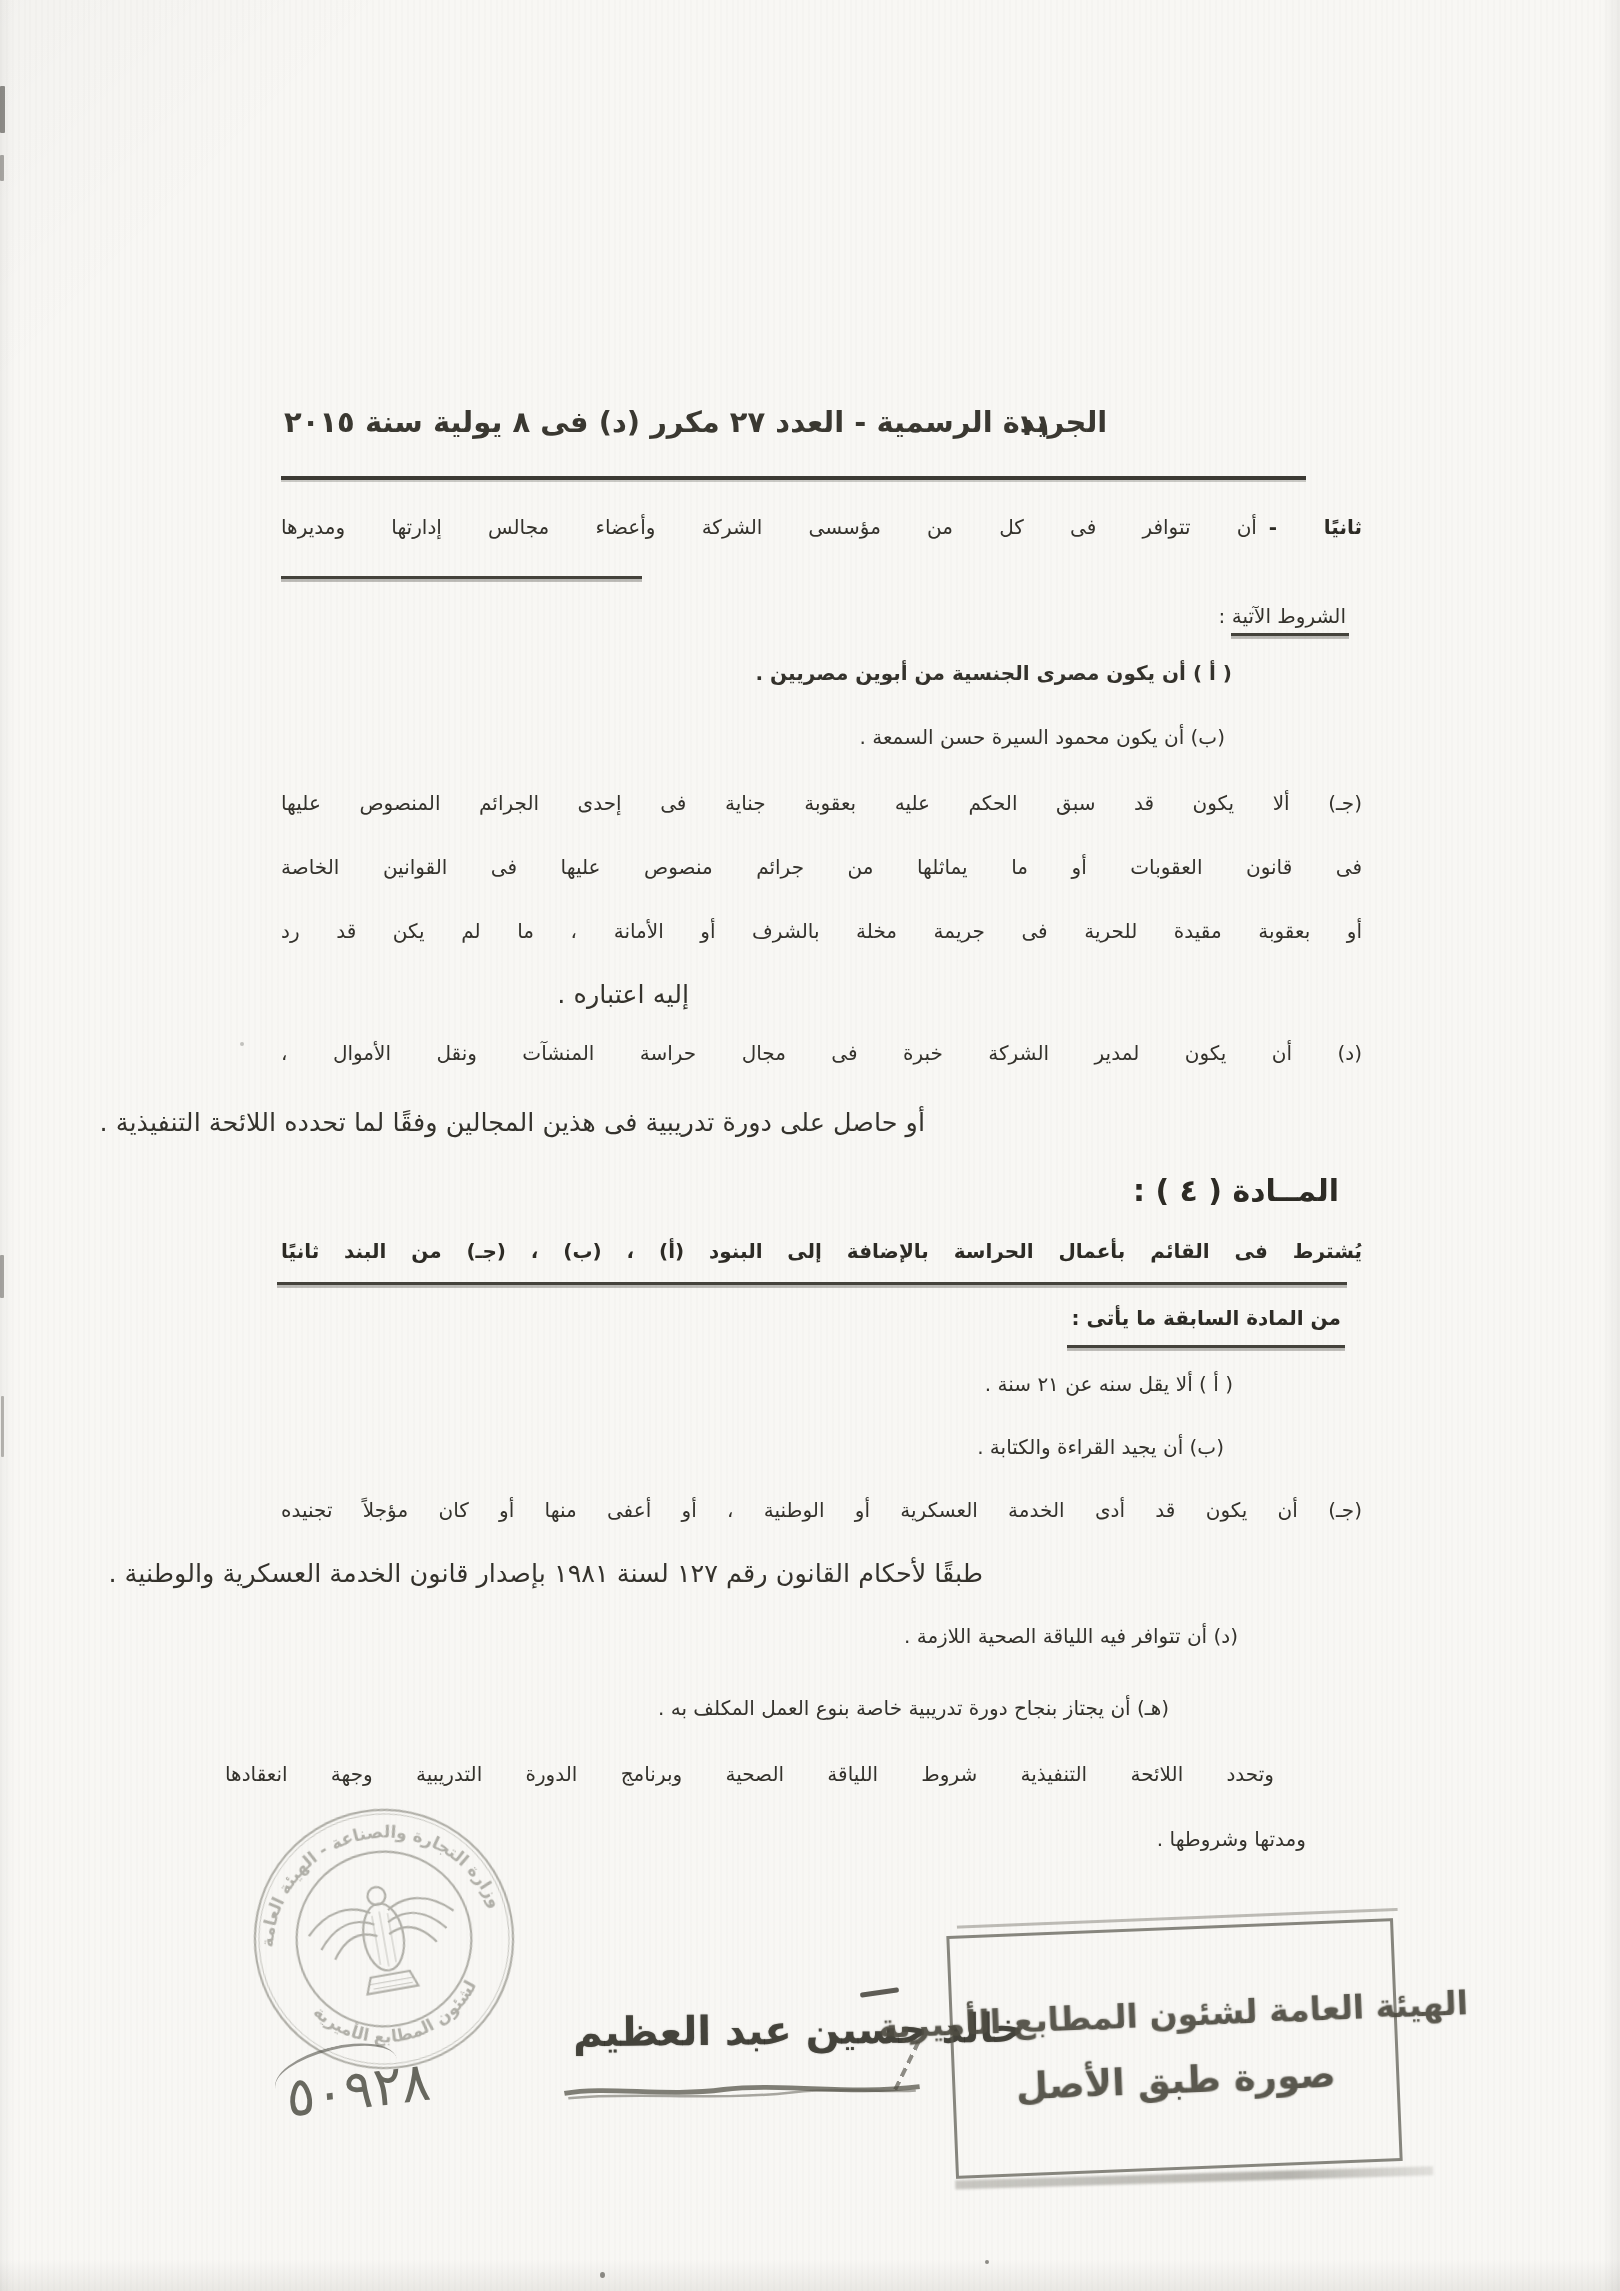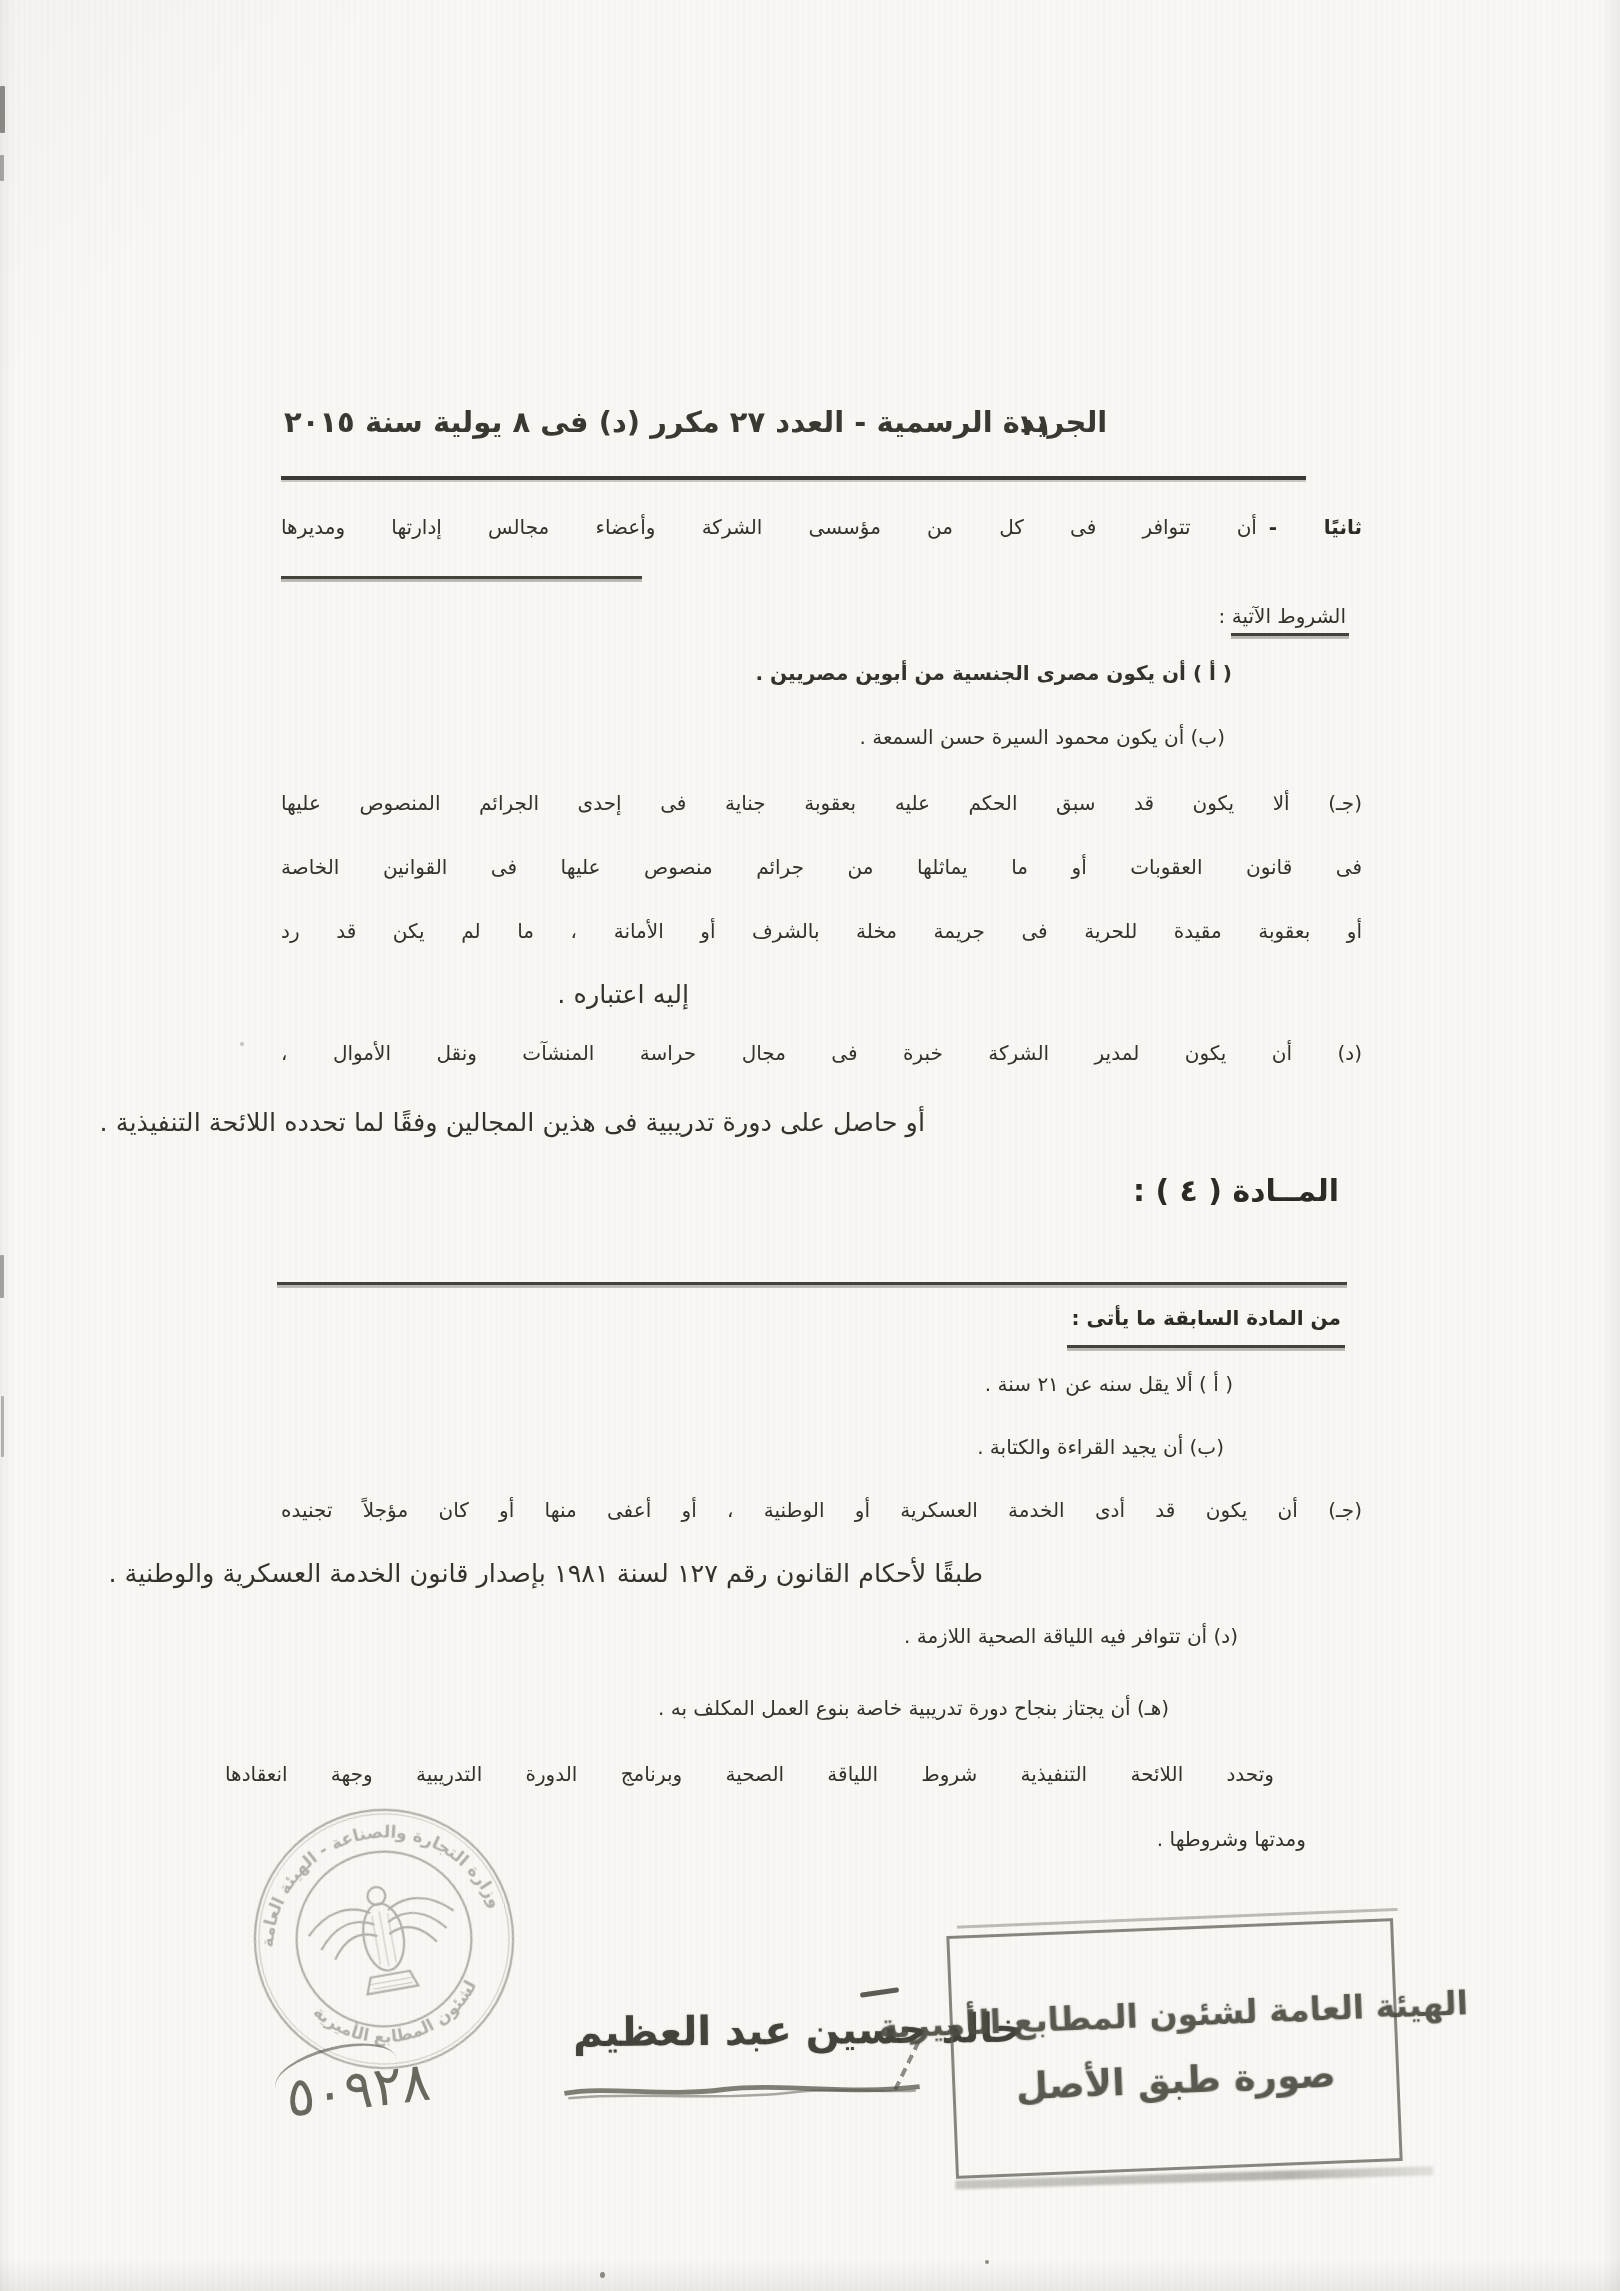--- a/index.html
+++ b/index.html
@@ -118,20 +118,21 @@
   <div class="ln ln2">( أ ) أن يكون مصرى الجنسية من أبوين مصريين .</div>
   <div class="ln ln3">(ب) أن يكون محمود السيرة حسن السمعة .</div>
   <div class="ln ln5 just">فى قانون العقوبات أو ما يماثلها من جرائم منصوص عليها فى القوانين الخاصة</div>
   <div class="ln ln4 just">(جـ) ألا يكون قد سبق الحكم عليه بعقوبة جناية فى إحدى الجرائم المنصوص عليها</div>
   <div class="ln ln6 just">أو بعقوبة مقيدة للحرية فى جريمة مخلة بالشرف أو الأمانة ، ما لم يكن قد رد</div>
   <div class="ln ln7 small">إليه اعتباره .</div>
   <div class="ln ln8 just">(د) أن يكون لمدير الشركة خبرة فى مجال حراسة المنشآت ونقل الأموال ،</div>
   <div class="ln ln9 small">أو حاصل على دورة تدريبية فى هذين المجالين وفقًا لما تحدده اللائحة التنفيذية .</div>
 
   <div class="ln ln10 bold">المــادة ( ٤ ) :</div>
+  <div class="ln ln11 just bold">يُشترط فى القائم بأعمال الحراسة بالإضافة إلى البنود (أ) ، (ب) ، (جـ) من البند ثانيًا</div>
   <div class="u u11"></div>
   <div class="ln ln12 bold">من المادة السابقة ما يأتى :</div>
   <div class="u u12"></div>
 
   <div class="ln ln13">( أ ) ألا يقل سنه عن ٢١ سنة .</div>
   <div class="ln ln14">(ب) أن يجيد القراءة والكتابة .</div>
   <div class="ln ln15 just">(جـ) أن يكون قد أدى الخدمة العسكرية أو الوطنية ، أو أعفى منها أو كان مؤجلاً تجنيده</div>
   <div class="ln ln16 small">طبقًا لأحكام القانون رقم ١٢٧ لسنة ١٩٨١ بإصدار قانون الخدمة العسكرية والوطنية .</div>
   <div class="ln ln17">(د) أن تتوافر فيه اللياقة الصحية اللازمة .</div>
   <div class="ln ln18">(هـ) أن يجتاز بنجاح دورة تدريبية خاصة بنوع العمل المكلف به .</div>

